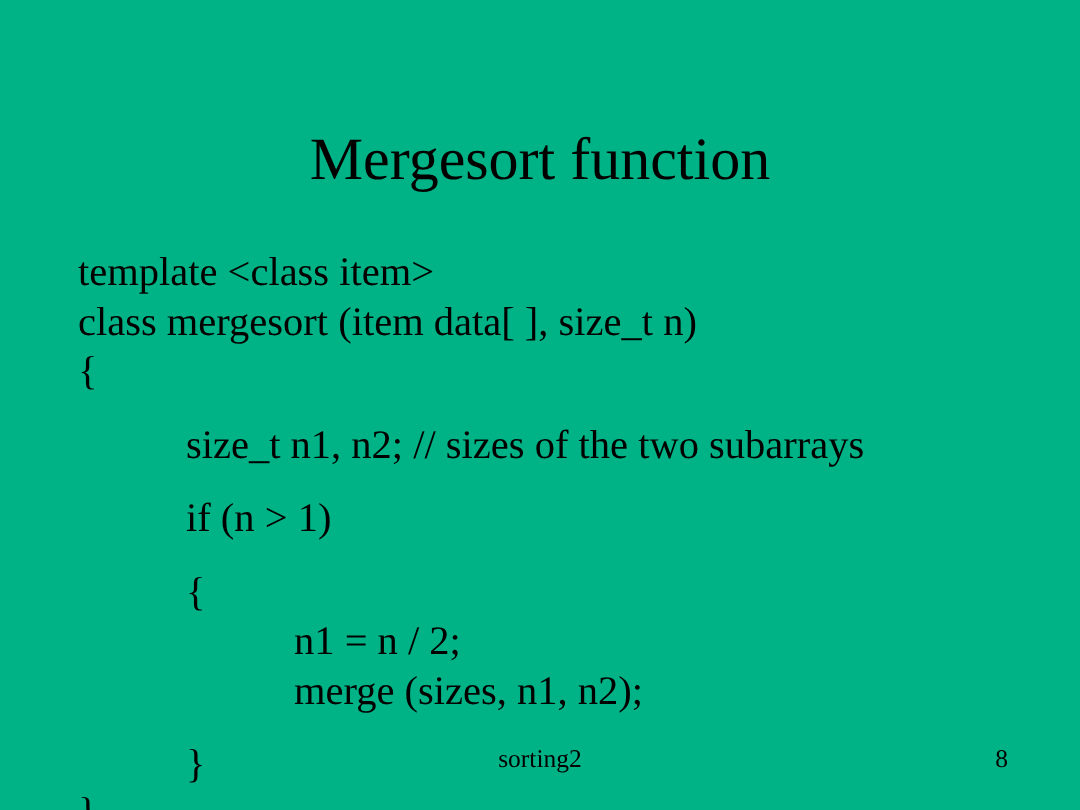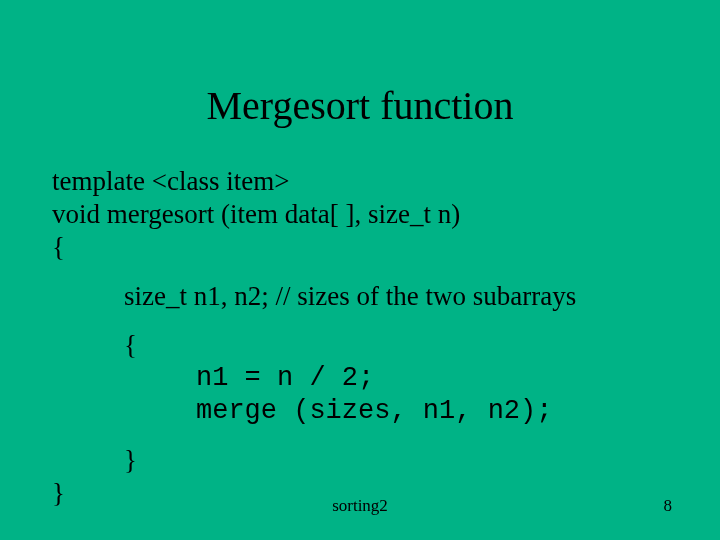--- a/index.html
+++ b/index.html
@@ -30,21 +30,21 @@
   }
   .body {
     position: absolute;
     top: 165px;
     left: 52px;
     width: 620px;
     font-size: 27px;
     line-height: 1.22;
   }
   .indent1 { padding-left: 72px; margin-top: 16px; }
-  .indent2 { padding-left: 144px; font-family: Liberation Mono, monospace; }
+  .indent2 { padding-left: 144px; }
   .footer-center {
     position: absolute;
     bottom: 24px;
     left: 0;
     width: 720px;
     text-align: center;
     font-size: 17px;
   }
   .footer-right {
     position: absolute;
@@ -55,23 +55,24 @@
 </style>
 </head>
 <body>
 
 <div class="slide">
 
   <div class="title">Mergesort function</div>
 
   <div class="body">
     <div>template &lt;class item&gt;</div>
-    <div>void mergesort (item data[ ], size_t n)</div>
+    <div>class mergesort (item data[ ], size_t n)</div>
     <div>{</div>
     <div class="indent1">size_t n1, n2; // sizes of the two subarrays</div>
+    <div class="indent1">if (n &gt; 1)</div>
     <div class="indent1">{</div>
     <div class="indent2">n1 = n / 2;</div>
     <div class="indent2">merge (sizes, n1, n2);</div>
     <div class="indent1">}</div>
     <div>}</div>
   </div>
 
   <div class="footer-center">sorting2</div>
   <div class="footer-right">8</div>
 

